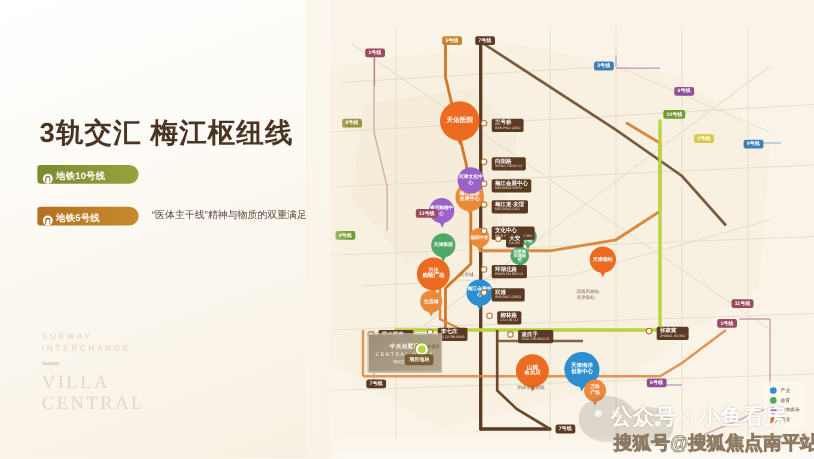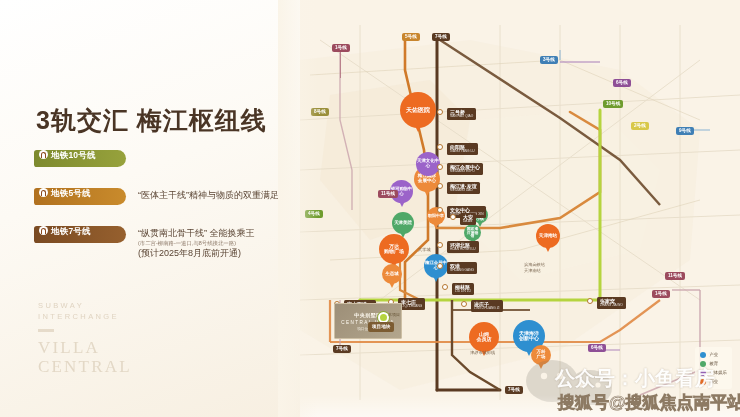--- a/index.html
+++ b/index.html
@@ -24,21 +24,21 @@
   .headline{
     position:absolute;left:36px;top:104px;
     font-size:25px;font-weight:bold;color:#4a3525;letter-spacing:1px;
     white-space:nowrap;
   }
   .feature-list{position:absolute;left:34px;top:150px;width:250px;}
   .feature-row{position:relative;height:33px;margin-bottom:5px;}
   .badge{
     position:absolute;left:0;top:0;height:17px;width:92px;
     border-radius:3px 9px 9px 3px;
-    display:flex;align-items:flex-start;gap:3px;padding-left:5px;
+    display:flex;align-items:flex-end;gap:3px;padding-left:5px;
     box-sizing:border-box;
   }
   .badge-l10{background:linear-gradient(90deg,#7d8a2e,#97a23c);}
   .badge-l5{background:linear-gradient(90deg,#b1711f,#c98b2c);}
   .badge-l7{background:linear-gradient(90deg,#7a4a22,#96602e);}
   .metro-glyph{
     width:9px;height:9px;border-radius:50%;
     background:#fff;flex:0 0 auto;position:relative;
   }
   .metro-glyph:before{
@@ -376,29 +376,20 @@
             <span class="badge-text">地铁10号线</span>
           </div>
         </div>
         <div class="feature-row">
           <div class="badge badge-l5">
             <span class="metro-glyph"></span>
             <span class="badge-text">地铁5号线</span>
           </div>
           <div class="feat-desc">“医体主干线”精神与物质的双重满足</div>
         </div>
-        <div class="feature-row">
-          <div class="badge badge-l7">
-            <span class="metro-glyph"></span>
-            <span class="badge-text">地铁7号线</span>
-          </div>
-          <div class="feat-desc">“纵贯南北骨干线” 全能换乘王</div>
-          <div class="feat-sub">(市二宫-柳南路-一道口,与8号线接北一路)</div>
-          <div class="feat-note">(预计2025年8月底前开通)</div>
-        </div>
       </div>
 
     <div class="brandmark">
       <div class="brand-sub">SUBWAY</div>
       <div class="brand-sub">INTERCHANGE</div>
       <div class="brand-rule"></div>
       <div class="brand-name">VILLA</div>
       <div class="brand-name">CENTRAL</div>
     </div>
   </div>

